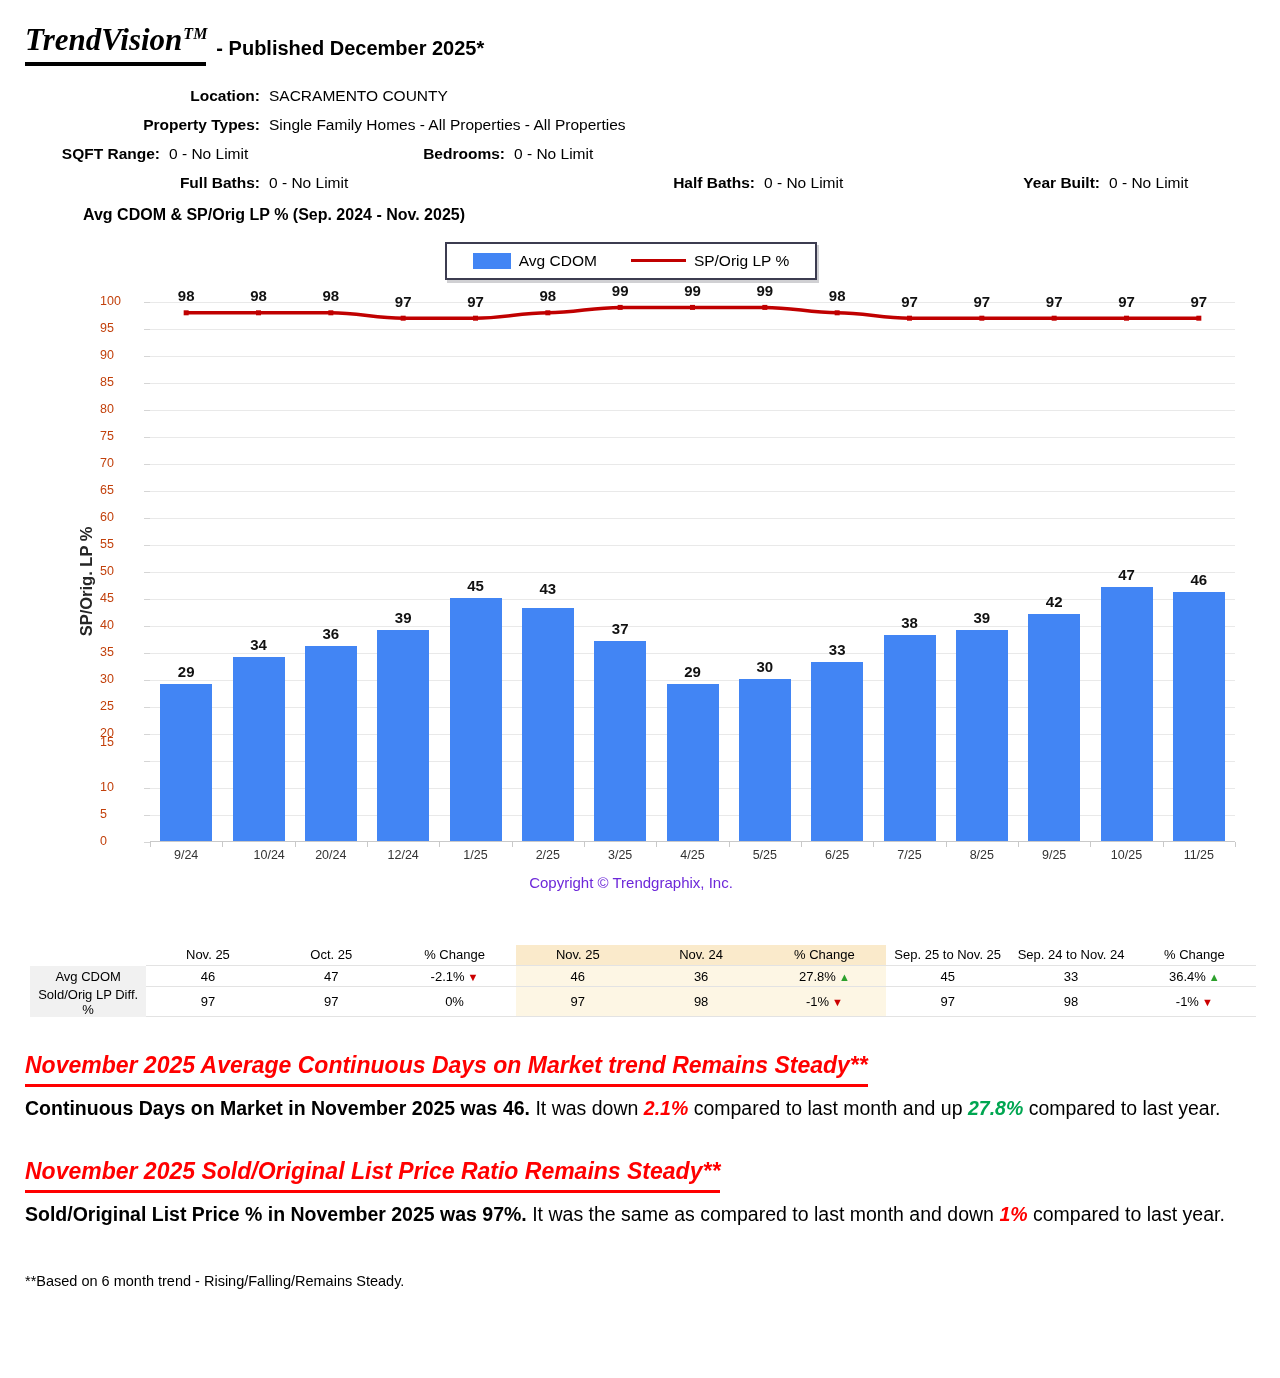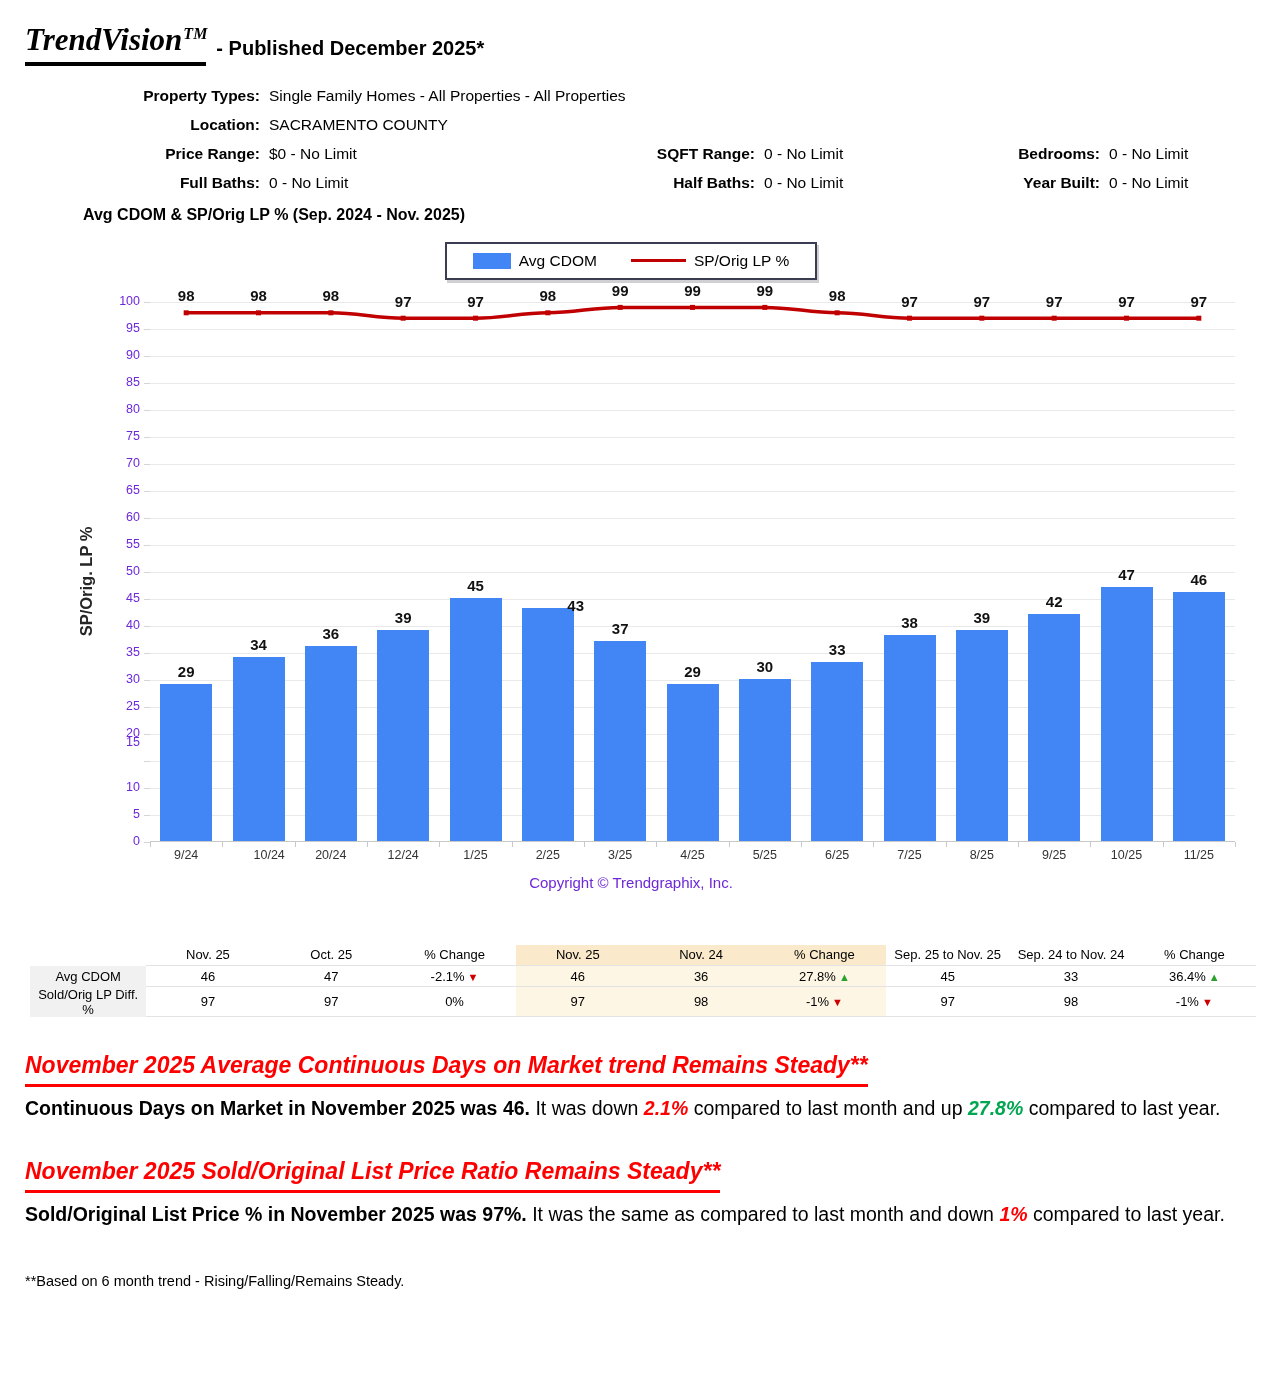--- a/index.html
+++ b/index.html
@@ -50,22 +50,22 @@
   .legend-swatch { width:38px; height:16px; }
   .legend-line { width:55px; height:3px; }
 
   .chart-zone { position:relative; margin-top:22px; margin-left:125px; width:1085px; }
   .plot {
     position:relative; width:1085px; height:540px;
     border-bottom:1px solid #c9c9c9;
   }
   .gridline { position:absolute; left:0; width:1085px; height:1px; background:#e9e9e9; }
   .ytick-label {
-    position:absolute; width:40px; left:-50px; text-align:right;
-    font-size:12.5px; color:#6d28d9;
+    position:absolute; width:40px; left:-50px; 
+    font-size:12.5px; color:#c2410c;
   }
   .ytick-mark { position:absolute; left:-6px; width:6px; height:1px; background:#d5d5d5; }
   .y-axis-title {
     position:absolute; left:-118px; top:270px;
     transform:rotate(-90deg) translateX(0);
     transform-origin:center; white-space:nowrap;
     font-weight:bold; font-size:16.5px; color:#262626;
   }
   .bar { position:absolute; bottom:0; background:#4285f4; }
   .bar-label, .line-label {
@@ -117,35 +117,31 @@
 <div class="page">
 
   <div class="title-row">
     <span class="brand"><span>TrendVision</span><span class="brand-tm">TM</span></span>
     <span class="published">- Published December 2025*</span>
   </div>
 
   <div class="filters">
     <div class="frow">
       <div class="fcell">
+        <span class="flabel fl-1">Location:</span>
+        <span class="fvalue fv-wide">SACRAMENTO COUNTY</span>
+      </div>
+    </div>
+    <div class="frow">
+      <div class="fcell">
         <span class="flabel fl-1">Property Types:</span>
         <span class="fvalue fv-wide">Single Family Homes - All Properties - All Properties</span>
       </div>
     </div>
     <div class="frow">
-      <div class="fcell">
-        <span class="flabel fl-1">Location:</span>
-        <span class="fvalue fv-wide">SACRAMENTO COUNTY</span>
-      </div>
-    </div>
-    <div class="frow">
-      <div class="fcell">
-        <span class="flabel fl-1">Price Range:</span>
-        <span class="fvalue fv-1">$0 - No Limit</span>
-      </div>
       <div class="fcell">
         <span class="flabel fl-2">SQFT Range:</span>
         <span class="fvalue fv-2">0 - No Limit</span>
       </div>
       <div class="fcell">
         <span class="flabel fl-3">Bedrooms:</span>
         <span class="fvalue">0 - No Limit</span>
       </div>
     </div>
     <div class="frow">
@@ -248,21 +244,21 @@
         <div class="bar-label" style="left: 0px; width: 72.3333px; top: 361.4px;">29</div>
         <div class="bar" style="left: 82.5px; width: 52px; height: 183.6px; background: rgb(66, 133, 244);"></div>
         <div class="bar-label" style="left: 72.3333px; width: 72.3333px; top: 334.4px;">34</div>
         <div class="bar" style="left: 154.833px; width: 52px; height: 194.4px; background: rgb(66, 133, 244);"></div>
         <div class="bar-label" style="left: 144.667px; width: 72.3333px; top: 323.6px;">36</div>
         <div class="bar" style="left: 227.167px; width: 52px; height: 210.6px; background: rgb(66, 133, 244);"></div>
         <div class="bar-label" style="left: 217px; width: 72.3333px; top: 307.4px;">39</div>
         <div class="bar" style="left: 299.5px; width: 52px; height: 243px; background: rgb(66, 133, 244);"></div>
         <div class="bar-label" style="left: 289.333px; width: 72.3333px; top: 275px;">45</div>
         <div class="bar" style="left: 371.833px; width: 52px; height: 232.2px; background: rgb(66, 133, 244);"></div>
-        <div class="bar-label" style="left: 361.667px; width: 72.3333px; top: 295px; text-align: right;">43</div>
+        <div class="bar-label" style="left: 361.667px; width: 72.3333px; top: 278px;">43</div>
         <div class="bar" style="left: 444.167px; width: 52px; height: 199.8px; background: rgb(66, 133, 244);"></div>
         <div class="bar-label" style="left: 434px; width: 72.3333px; top: 318.2px;">37</div>
         <div class="bar" style="left: 516.5px; width: 52px; height: 156.6px; background: rgb(66, 133, 244);"></div>
         <div class="bar-label" style="left: 506.333px; width: 72.3333px; top: 361.4px;">29</div>
         <div class="bar" style="left: 588.833px; width: 52px; height: 162px; background: rgb(66, 133, 244);"></div>
         <div class="bar-label" style="left: 578.667px; width: 72.3333px; top: 356px;">30</div>
         <div class="bar" style="left: 661.167px; width: 52px; height: 178.2px; background: rgb(66, 133, 244);"></div>
         <div class="bar-label" style="left: 651px; width: 72.3333px; top: 339.8px;">33</div>
         <div class="bar" style="left: 733.5px; width: 52px; height: 205.2px; background: rgb(66, 133, 244);"></div>
         <div class="bar-label" style="left: 723.333px; width: 72.3333px; top: 312.8px;">38</div>

